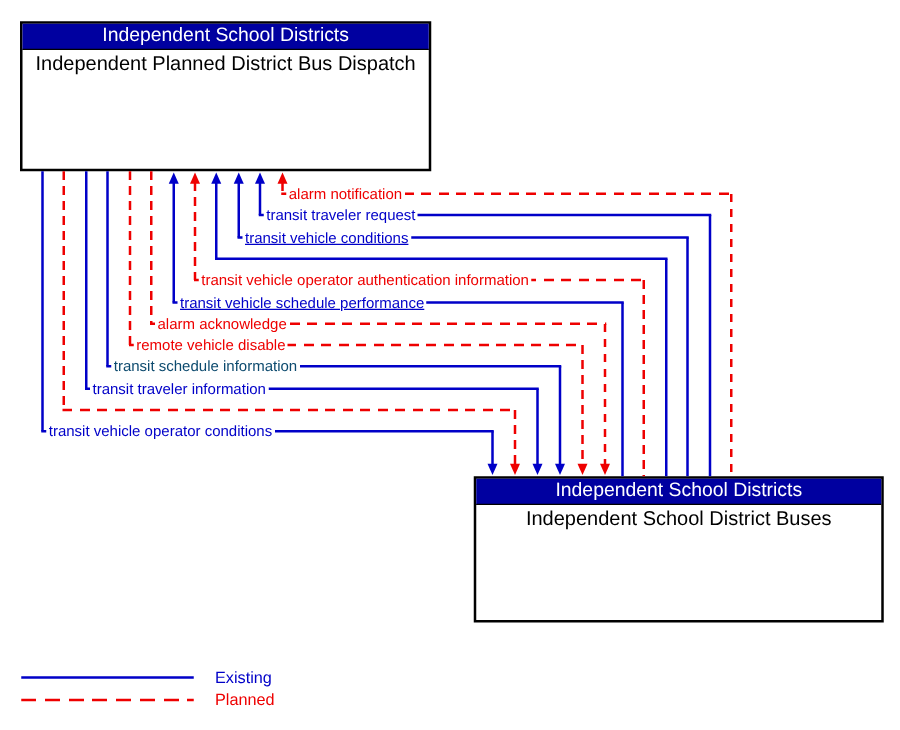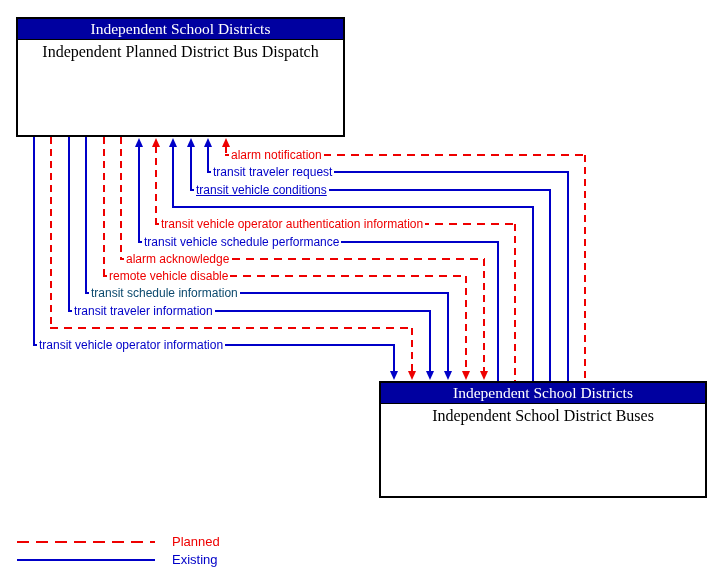--- a/index.html
+++ b/index.html
@@ -3,21 +3,20 @@
 <meta charset="utf-8">
 <style>
   html,body{margin:0;padding:0;background:#ffffff;}
   .canvas{
     position:relative;width:720px;height:584px;background:#ffffff;
     font-family:"Liberation Sans",sans-serif;overflow:hidden;
   }
   .entity-box{
     position:absolute;box-sizing:border-box;border:2px solid var(--box-border,#000);
     background:#fff;
-    font-family:Liberation Serif, serif;
   }
   .box-dispatch{left:16px;top:17px;width:329px;height:120px;}
   .box-buses{left:379px;top:381px;width:328px;height:117px;}
   .entity-header{
     background:var(--header-bg,#0000A0);color:var(--header-text,#fff);
     text-align:center;height:20px;line-height:20px;font-size:15.5px;
     border-bottom:1px solid #000;white-space:nowrap;overflow:hidden;
   }
   .entity-name{
     color:#000;text-align:center;font-size:16px;line-height:19px;
@@ -82,21 +81,21 @@
       <div class="flow-line" style="left: 532.25px; top: 207px; width: 1.5px; height: 174px; background: rgb(0, 0, 200);"></div>
       <div class="flow-arrow" style="left: 151.5px; top: 138px; border-left: 4.5px solid transparent; border-right: 4.5px solid transparent; border-bottom: 9px solid rgb(238, 0, 0);"></div>
       <div class="flow-line" style="left: 155.25px; top: 146px; width: 1.5px; height: 78px; background-image: repeating-linear-gradient(rgb(238, 0, 0) 0px, rgb(238, 0, 0) 7px, transparent 7px, transparent 12px);"></div>
       <div class="flow-line" style="left: 155.25px; top: 223.25px; width: 360.5px; height: 1.5px; background-image: repeating-linear-gradient(90deg, rgb(238, 0, 0) 0px, rgb(238, 0, 0) 8px, transparent 8px, transparent 14px);"></div>
       <div class="flow-line" style="left: 514.25px; top: 224px; width: 1.5px; height: 157px; background-image: repeating-linear-gradient(rgb(238, 0, 0) 0px, rgb(238, 0, 0) 7px, transparent 7px, transparent 12px);"></div>
       <div class="flow-label" style="left: 159px; top: 217px; color: rgb(238, 0, 0);">transit vehicle operator authentication information</div>
       <div class="flow-arrow" style="left: 134.5px; top: 138px; border-left: 4.5px solid transparent; border-right: 4.5px solid transparent; border-bottom: 9px solid rgb(0, 0, 200);"></div>
       <div class="flow-line" style="left: 138.25px; top: 146px; width: 1.5px; height: 96px; background: rgb(0, 0, 200);"></div>
       <div class="flow-line" style="left: 138.25px; top: 241.25px; width: 360.5px; height: 1.5px; background: rgb(0, 0, 200);"></div>
       <div class="flow-line" style="left: 497.25px; top: 242px; width: 1.5px; height: 139px; background: rgb(0, 0, 200);"></div>
-      <div class="flow-label" style="left: 142px; top: 235px; color: rgb(0, 0, 200);">transit vehicle schedule performance</div>
+      <div class="flow-label" style="left: 142px; top: 235px; color: rgb(0, 0, 200); text-decoration: underline;">transit vehicle schedule performance</div>
       <div class="flow-line" style="left: 120.25px; top: 137px; width: 1.5px; height: 122px; background-image: repeating-linear-gradient(rgb(238, 0, 0) 0px, rgb(238, 0, 0) 7px, transparent 7px, transparent 12px);"></div>
       <div class="flow-line" style="left: 120.25px; top: 258.25px; width: 364.5px; height: 1.5px; background-image: repeating-linear-gradient(90deg, rgb(238, 0, 0) 0px, rgb(238, 0, 0) 8px, transparent 8px, transparent 14px);"></div>
       <div class="flow-line" style="left: 483.25px; top: 259px; width: 1.5px; height: 113px; background-image: repeating-linear-gradient(rgb(238, 0, 0) 0px, rgb(238, 0, 0) 7px, transparent 7px, transparent 12px);"></div>
       <div class="flow-arrow" style="left: 479.5px; top: 371px; border-left: 4.5px solid transparent; border-right: 4.5px solid transparent; border-top: 9px solid rgb(238, 0, 0);"></div>
       <div class="flow-label" style="left: 124px; top: 252px; color: rgb(238, 0, 0);">alarm acknowledge</div>
       <div class="flow-line" style="left: 103.25px; top: 137px; width: 1.5px; height: 139px; background-image: repeating-linear-gradient(rgb(238, 0, 0) 0px, rgb(238, 0, 0) 7px, transparent 7px, transparent 12px);"></div>
       <div class="flow-line" style="left: 103.25px; top: 275.25px; width: 363.5px; height: 1.5px; background-image: repeating-linear-gradient(90deg, rgb(238, 0, 0) 0px, rgb(238, 0, 0) 8px, transparent 8px, transparent 14px);"></div>
       <div class="flow-line" style="left: 465.25px; top: 276px; width: 1.5px; height: 96px; background-image: repeating-linear-gradient(rgb(238, 0, 0) 0px, rgb(238, 0, 0) 7px, transparent 7px, transparent 12px);"></div>
       <div class="flow-arrow" style="left: 461.5px; top: 371px; border-left: 4.5px solid transparent; border-right: 4.5px solid transparent; border-top: 9px solid rgb(238, 0, 0);"></div>
       <div class="flow-label" style="left: 107px; top: 269px; color: rgb(238, 0, 0);">remote vehicle disable</div>
@@ -111,27 +110,27 @@
       <div class="flow-arrow" style="left: 425.5px; top: 371px; border-left: 4.5px solid transparent; border-right: 4.5px solid transparent; border-top: 9px solid rgb(0, 0, 200);"></div>
       <div class="flow-label" style="left: 72px; top: 304px; color: rgb(0, 0, 200);">transit traveler information</div>
       <div class="flow-line" style="left: 50.25px; top: 137px; width: 1.5px; height: 191px; background-image: repeating-linear-gradient(rgb(238, 0, 0) 0px, rgb(238, 0, 0) 7px, transparent 7px, transparent 12px);"></div>
       <div class="flow-line" style="left: 50.25px; top: 327.25px; width: 362.5px; height: 1.5px; background-image: repeating-linear-gradient(90deg, rgb(238, 0, 0) 0px, rgb(238, 0, 0) 8px, transparent 8px, transparent 14px);"></div>
       <div class="flow-line" style="left: 411.25px; top: 328px; width: 1.5px; height: 44px; background-image: repeating-linear-gradient(rgb(238, 0, 0) 0px, rgb(238, 0, 0) 7px, transparent 7px, transparent 12px);"></div>
       <div class="flow-arrow" style="left: 407.5px; top: 371px; border-left: 4.5px solid transparent; border-right: 4.5px solid transparent; border-top: 9px solid rgb(238, 0, 0);"></div>
       <div class="flow-line" style="left: 33.25px; top: 137px; width: 1.5px; height: 208px; background: rgb(0, 0, 200);"></div>
       <div class="flow-line" style="left: 33.25px; top: 344.25px; width: 361.5px; height: 1.5px; background: rgb(0, 0, 200);"></div>
       <div class="flow-line" style="left: 393.25px; top: 345px; width: 1.5px; height: 27px; background: rgb(0, 0, 200);"></div>
       <div class="flow-arrow" style="left: 389.5px; top: 371px; border-left: 4.5px solid transparent; border-right: 4.5px solid transparent; border-top: 9px solid rgb(0, 0, 200);"></div>
-      <div class="flow-label" style="left: 37px; top: 338px; color: rgb(0, 0, 200);">transit vehicle operator information</div>
+      <div class="flow-label" style="left: 37px; top: 338px; color: rgb(0, 0, 200);">transit vehicle operator conditions</div>
     </div>
 
   <div class="legend">
     <div class="legend-row">
+      <span class="legend-line legend-line-existing"></span>
+      <span class="legend-label legend-label-existing">Existing</span>
+    </div>
+    <div class="legend-row">
       <span class="legend-line legend-line-planned"></span>
       <span class="legend-label legend-label-planned">Planned</span>
-    </div>
-    <div class="legend-row">
-      <span class="legend-line legend-line-existing"></span>
-      <span class="legend-label legend-label-existing">Existing</span>
     </div>
   </div>
 
 </div>
 
 </body></html>

